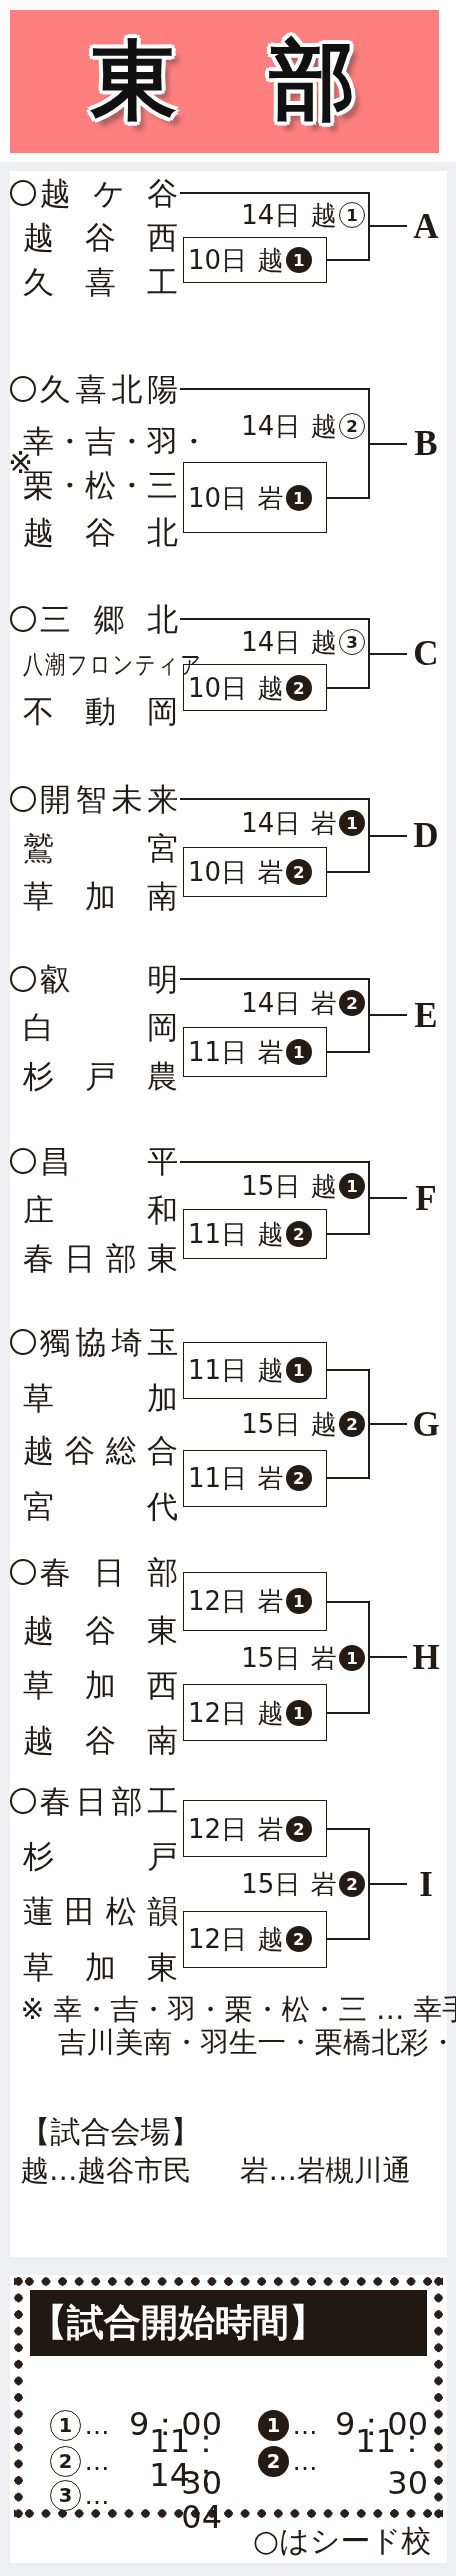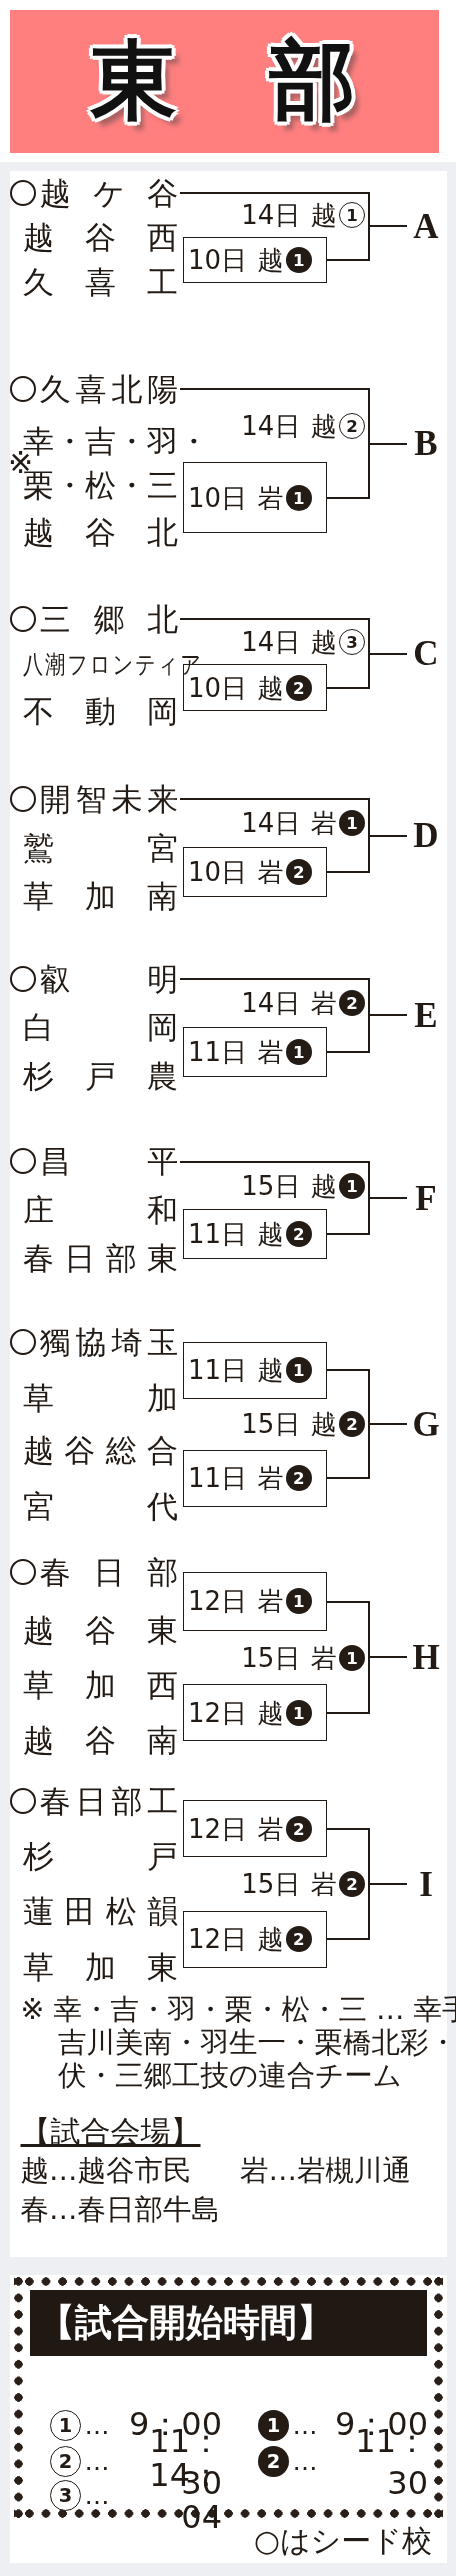--- a/index.html
+++ b/index.html
@@ -27,21 +27,21 @@
   .cnum{display:flex;align-items:center;justify-content:center;width:26px;height:26px;border-radius:50%;font-size:16.6px;font-weight:bold;box-sizing:border-box;}
   .cnum.open{border:1.7px solid #221a14;color:#221a14;background:#fff;}
   .cnum.filled{background:#241b15;color:#fff;}
   .blk-letter{position:absolute;width:40px;text-align:center;font-family:"Liberation Serif","DejaVu Serif",serif;font-weight:bold;font-size:35px;line-height:39px;}
   .notemark{position:absolute;font-size:30px;line-height:32px;}
   .textline{position:absolute;font-size:28.5px;line-height:33px;white-space:nowrap;}
   .dots{position:absolute;}
   .dots.h{background-image:radial-gradient(circle,#2a1f18 4px,rgba(0,0,0,0) 4.3px);background-size:16.6px 9px;background-position:center;}
   .dots.v{background-image:radial-gradient(circle,#2a1f18 4px,rgba(0,0,0,0) 4.3px);background-size:9px 16.6px;background-position:center;}
   .schedbar{position:absolute;left:30px;top:2290px;width:397px;height:66px;background:#201813;color:#fff;
-    font-size:37px;font-weight:bold;line-height:66px;padding-left:8px;box-sizing:border-box;white-space:nowrap;}
+    font-size:37px;font-weight:bold;line-height:66px;box-sizing:border-box;white-space:nowrap;}
   .schedhead{position:absolute;font-size:32px;line-height:34px;white-space:nowrap;}
   .schedrow{position:absolute;display:flex;align-items:center;height:34px;font-size:32px;}
   .schedrow .cnum{width:31px;height:31px;font-size:19.4px;}
   .schedrow .dotsep{font-size:25px;margin:0 2.3px 0 3.4px;}
   .schedrow .time{flex:1;text-align:right;}
   .seednote{position:absolute;font-size:30px;line-height:32px;white-space:nowrap;text-align:right;}
 </style>
 </head>
 <body>
 
@@ -406,26 +406,24 @@
       <div class="mlabel" style="top: 1923px; left: 188px; width: 134px; justify-content: flex-start;">
         <span class="day">12日</span>
         <span class="venue">越</span>
         <span class="cnum filled">2</span>
       </div>
       <div class="blk-letter" style="left: 406px; top: 1865px;">I</div>
     </div>
 
   <div class="textline" style="left:20.5px;top:1993px;">※ 幸・吉・羽・栗・松・三 … 幸手桜・</div>
   <div class="textline" style="left:58px;top:2026px;">吉川美南・羽生一・栗橋北彩・松</div>
-  <div class="textline" style="left:58px;top:2059px;">伏・三郷工技の連合チーム</div>
-
-  <div class="textline" style="left:20.5px;top:2115px;font-size:30px;text-decoration:underline;">【試合会場】</div>
+
+  <div class="textline" style="left:20.5px;top:2115px;font-size:30px;">【試合会場】</div>
   <div class="textline" style="left:20.5px;top:2154px;">越…越谷市民</div>
   <div class="textline" style="left:240px;top:2154px;">岩…岩槻川通</div>
-  <div class="textline" style="left:20.5px;top:2193px;">春…春日部牛島</div>
 
   <div class="dots h" style="left:13.7px;top:2277px;width:429px;height:9px;"></div>
   <div class="dots h" style="left:13.7px;top:2509px;width:429px;height:9px;"></div>
   <div class="dots v" style="left:13.7px;top:2277px;width:9px;height:241px;"></div>
   <div class="dots v" style="left:434px;top:2277px;width:9px;height:241px;"></div>
 
   <div class="schedbar">【試合開始時間】</div>
   <div id="schedule-rows">
       <div class="schedrow" style="left: 50px; top: 2408px; width: 172px;">
         <span class="cnum open">1</span>
@@ -447,15 +445,15 @@
         <span class="dotsep">…</span>
         <span class="time">9：00</span>
       </div>
       <div class="schedrow" style="left: 258px; top: 2444px; width: 170px;">
         <span class="cnum filled">2</span>
         <span class="dotsep">…</span>
         <span class="time">11：30</span>
       </div>
     </div>
 
-  <div class="seednote" style="left:228px;top:2525px;width:204px;">○はシード校</div>
+  <div class="seednote" style="left:240px;top:2525px;width:204px;text-align:center;">○はシード校</div>
 </div>
 
 
 </body></html>

